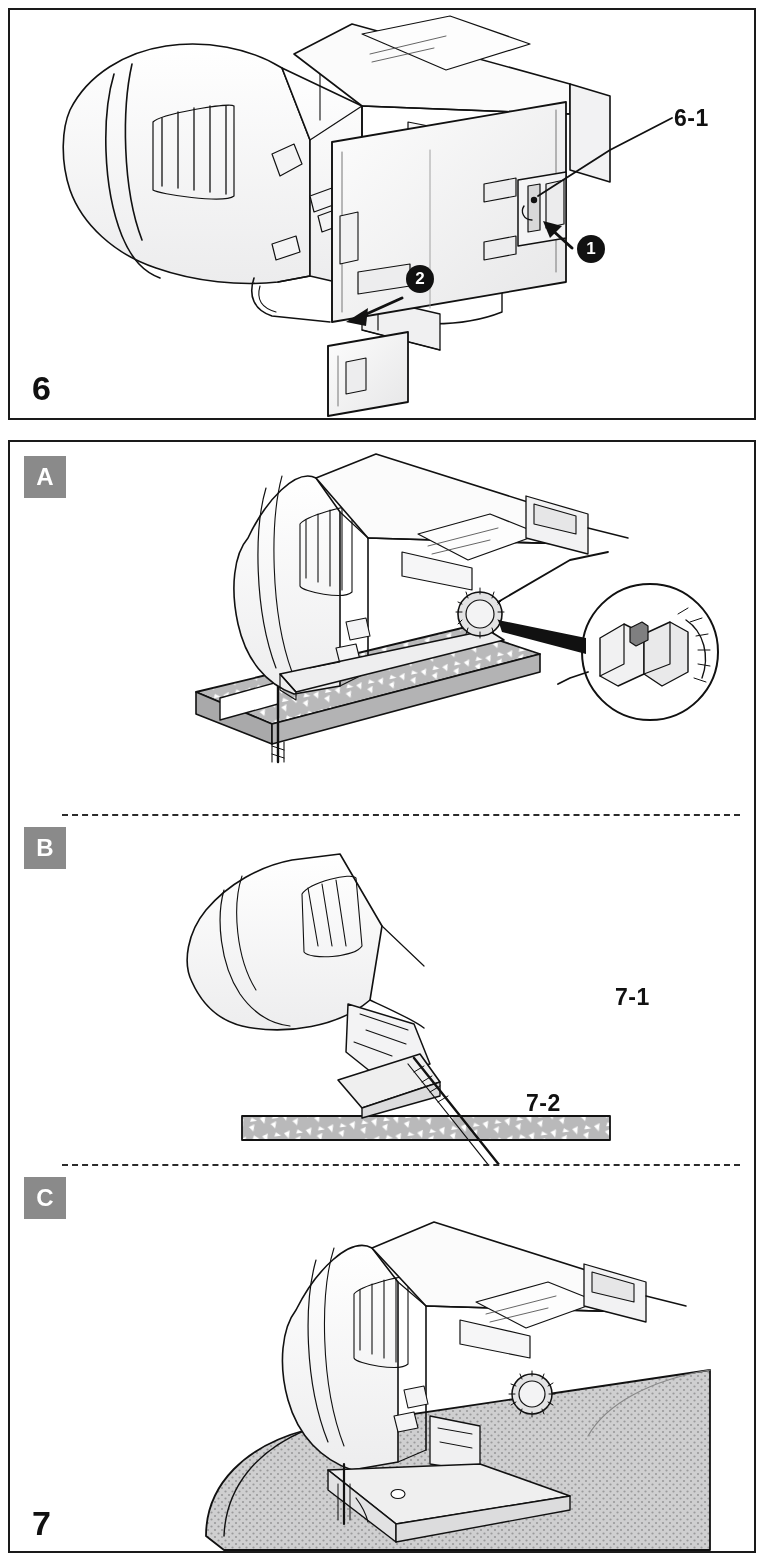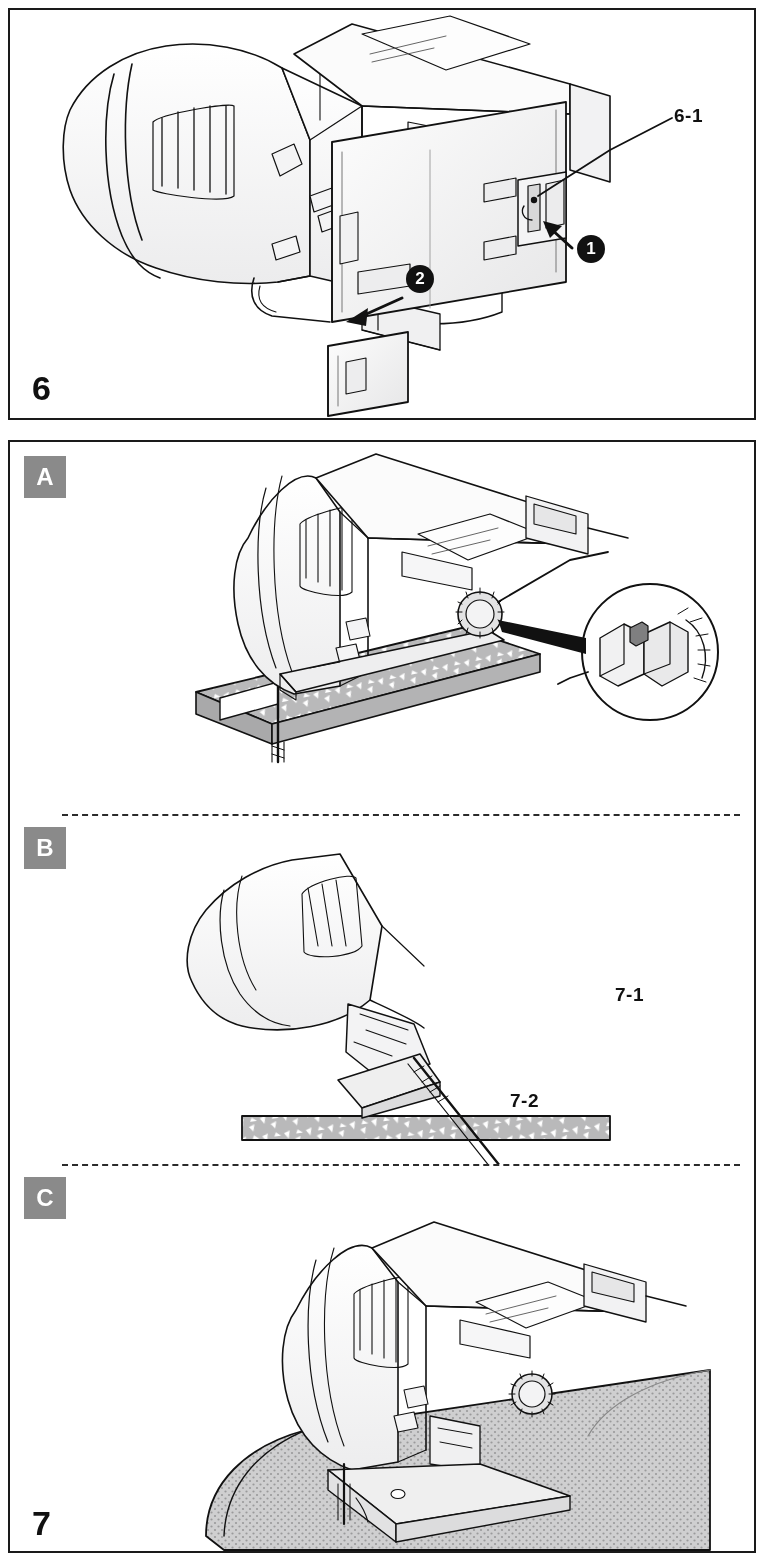--- a/index.html
+++ b/index.html
@@ -77,29 +77,29 @@
     right: 14px;
     height: 0;
     border-top: 2px dashed #2b2b2b;
   }
   #sep-ab { top: 372px; }
   #sep-bc { top: 722px; }
 
   
   .callout {
     position: absolute;
-    font-size: 19px;
+    font-size: 23px;
     font-weight: bold;
     color: #111111;
     letter-spacing: 0.5px;
     white-space: nowrap;
   }
   #callout-6-1 { left: 664px; top: 95px; }
   #callout-7-1 { left: 605px; top: 542px; }
-  #callout-7-2 { left: 500px; top: 648px; }
+  #callout-7-2 { left: 516px; top: 648px; }
 
   
   .step-bullet {
     position: absolute;
     width: 28px;
     height: 28px;
     border-radius: 50%;
     background: #111111;
     color: #ffffff;
     font-size: 17px;

